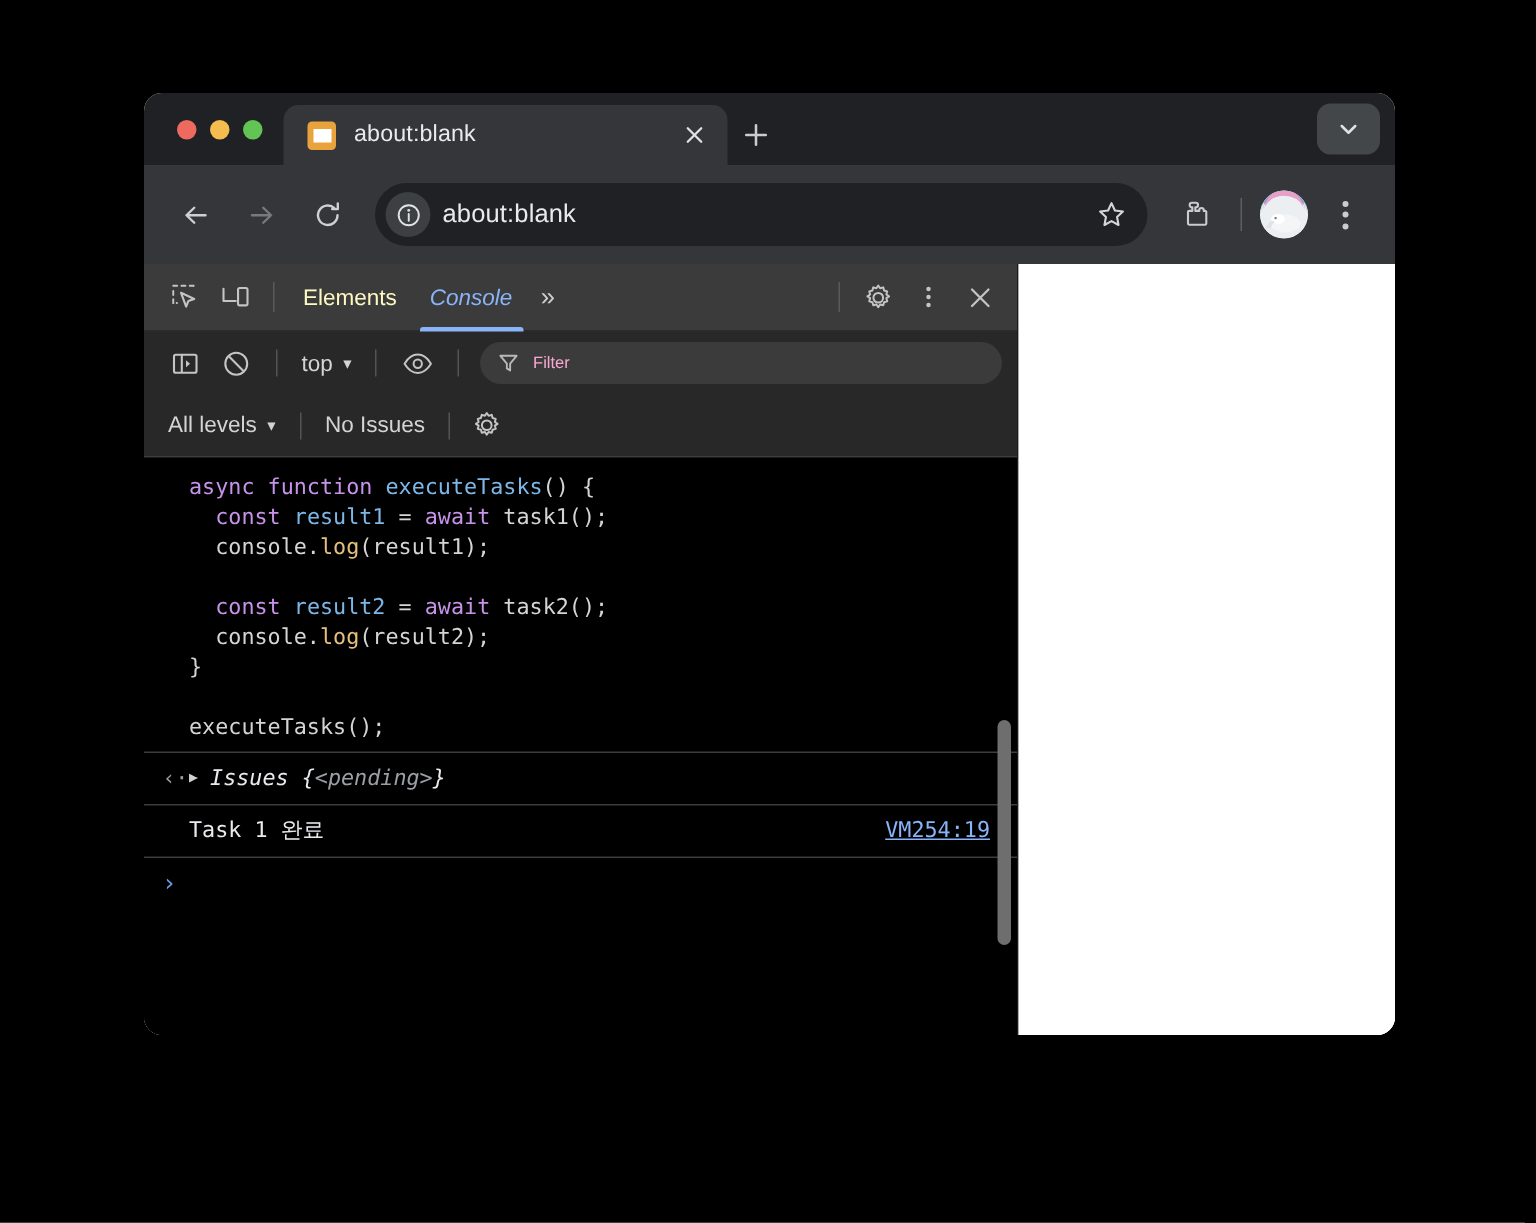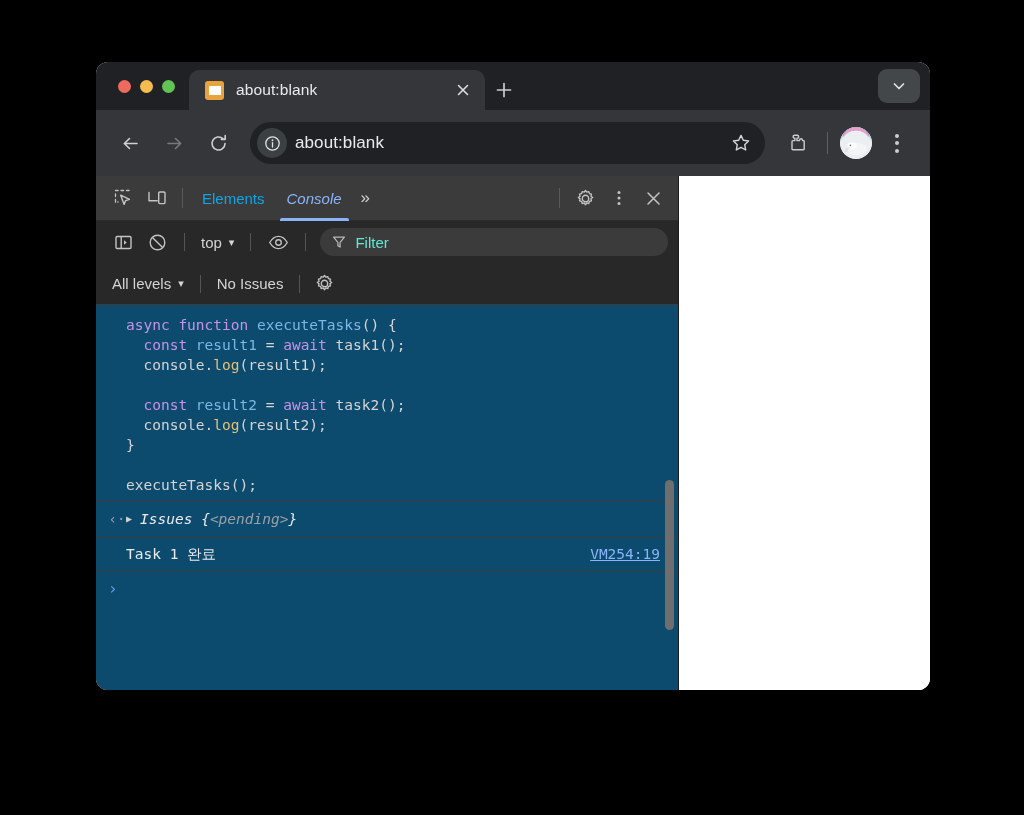--- a/index.html
+++ b/index.html
@@ -206,21 +206,21 @@
     width: 34px; height: 34px;
     display: flex; align-items: center; justify-content: center;
     color: #c4c4c4;
     flex: 0 0 34px;
   }
   .dt-sep { width: 1px; height: 20px; background: #5a5a5a; margin: 0 8px; flex: 0 0 1px; }
   .dt-tab {
     padding: 0 11px;
     height: 45px;
     display: flex; align-items: center;
-    color: #0ea5e9;
+    color: #fef9c3;
     font-size: 15px;
     position: relative;
     white-space: nowrap;
   }
   .dt-tab.active { color: #8ab4f8; font-style: italic; }
   .dt-tab.active::after {
     content: "";
     position: absolute;
     left: 4px; right: 4px; bottom: 0;
     height: 3px;
@@ -254,42 +254,42 @@
     flex: 1;
     height: 28px;
     background: #3b3b3b;
     border-radius: 14px;
     display: flex;
     align-items: center;
     padding: 0 12px;
     gap: 9px;
     margin-left: 4px;
   }
-  #filter-placeholder { color: #5eead4; font-size: 15px; }
+  #filter-placeholder { color: #f9a8d4; font-size: 11px; }
 
   #devtools-levelbar {
     height: 42px;
     flex: 0 0 42px;
     background: #282828;
     display: flex;
     align-items: center;
     padding: 0 10px;
     border-bottom: 1px solid #3d3d3d;
   }
   .level-item {
     display: flex; align-items: center; gap: 7px;
     color: #d4d4d4; font-size: 15px;
     padding: 0 6px; height: 28px;
   }
   .bar-sep { width: 1px; height: 18px; background: #545454; margin: 0 10px; flex: 0 0 1px; }
 
   
   #console-body {
     flex: 1;
-    background: #0c4a6e;
+    background: #000000;
     position: relative;
     overflow: hidden;
     font-family: "DejaVu Sans Mono", "Liberation Mono", monospace;
     font-size: 14.5px;
     line-height: 20px;
   }
   #console-scroll { padding: 10px 0 0 0; }
 
   .console-code-block { padding: 0 18px 0 30px; white-space: pre; }
   .code-line { height: 20px; color: #d4d4d4; }

